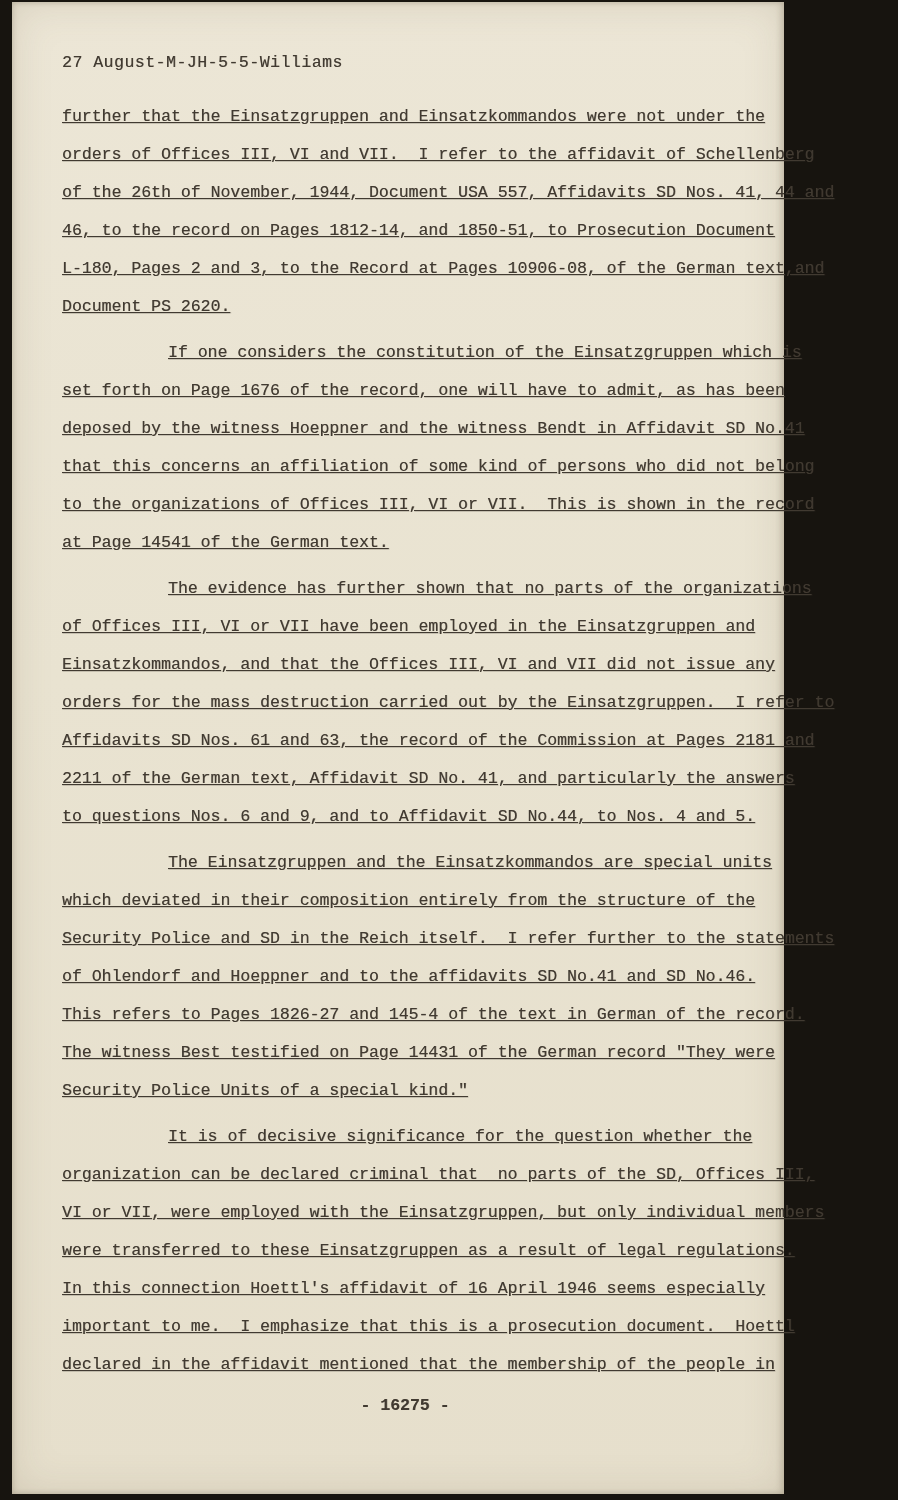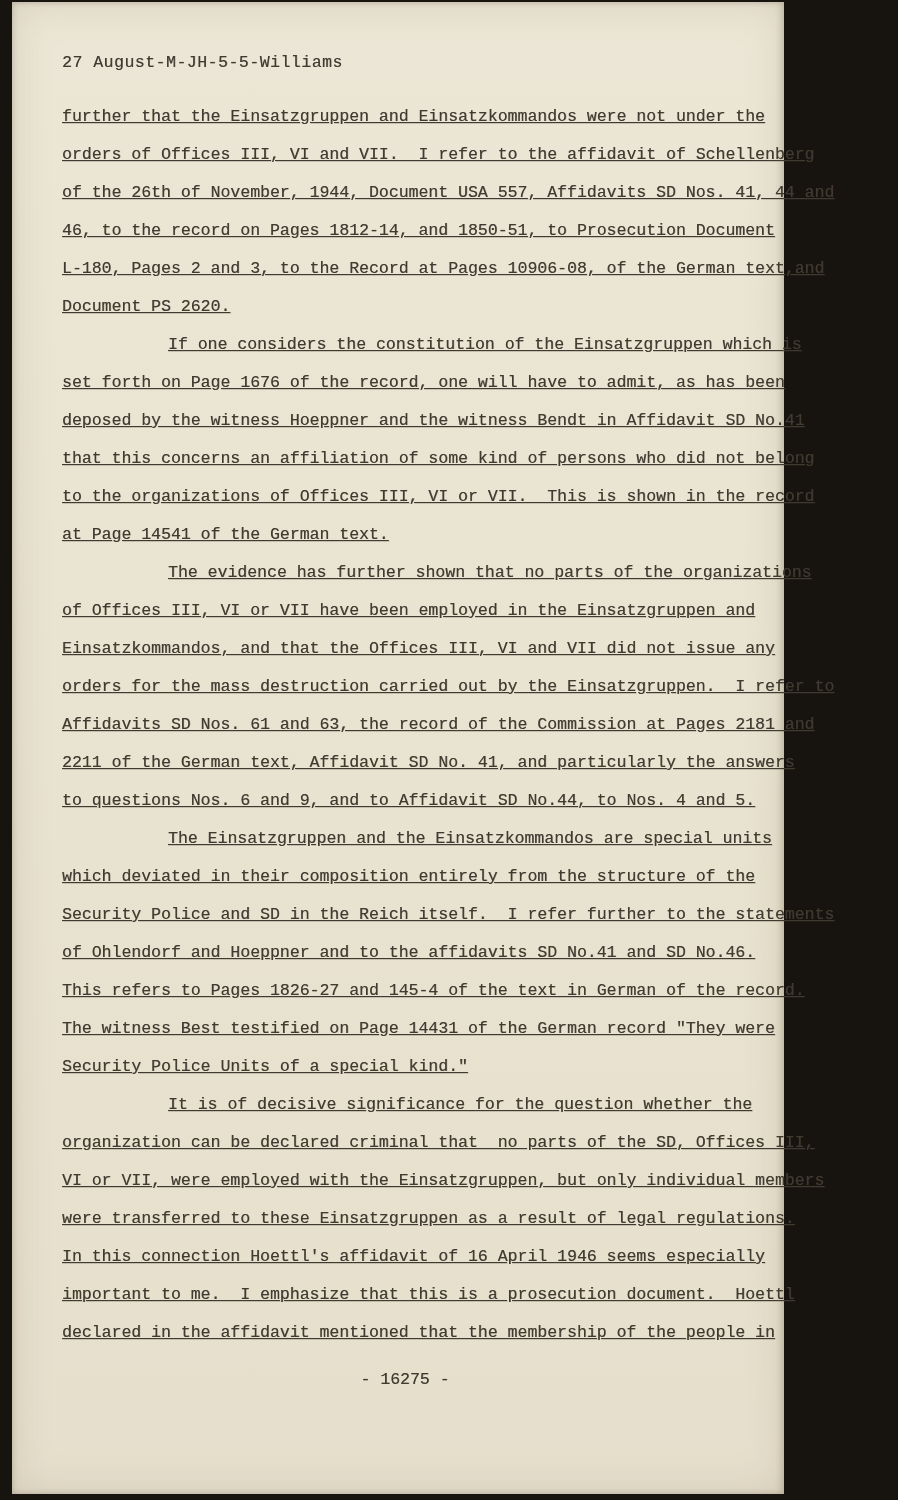--- a/index.html
+++ b/index.html
@@ -28,32 +28,33 @@
     font-size: 16.5px;
     text-shadow: 0.4px 0.4px 0.5px rgba(65,58,49,0.55);
     white-space: pre;
   }
   .header-line {
     margin-bottom: 31px;
     line-height: 22px;
     letter-spacing: 0.5px;
   }
   .doc-body .paragraph { margin: 0; text-decoration: underline; }
-  .doc-body .paragraph + .paragraph { margin-top: 0; }
+  .doc-body .paragraph + .paragraph { margin-top: 8px; }
   .doc-body .line {
     height: 38px;
     line-height: 24px;
   }
   .doc-body .paragraph.indented .line:first-child {
     padding-left: 106px;
   }
   .footer-line {
-    margin-top: 10px;
+    margin-top: 4px;
     text-align: center;
     line-height: 22px;
+    font-weight: bold;
   }
 </style>
 </head>
 <body style="--backdrop: #17140f; --ink: #413a31;">
 
 <div class="scan">
   <div class="paper">
     <div class="typewritten header-line">27 August-M-JH-5-5-Williams</div>
     <div class="typewritten doc-body"><div class="paragraph"><div class="line">further that the Einsatzgruppen and Einsatzkommandos were not under the</div><div class="line">orders of Offices III, VI and VII.  I refer to the affidavit of Schellenberg</div><div class="line">of the 26th of November, 1944, Document USA 557, Affidavits SD Nos. 41, 44 and</div><div class="line">46, to the record on Pages 1812-14, and 1850-51, to Prosecution Document</div><div class="line">L-180, Pages 2 and 3, to the Record at Pages 10906-08, of the German text,and</div><div class="line">Document PS 2620.</div></div><div class="paragraph indented"><div class="line">If one considers the constitution of the Einsatzgruppen which is</div><div class="line">set forth on Page 1676 of the record, one will have to admit, as has been</div><div class="line">deposed by the witness Hoeppner and the witness Bendt in Affidavit SD No.41</div><div class="line">that this concerns an affiliation of some kind of persons who did not belong</div><div class="line">to the organizations of Offices III, VI or VII.  This is shown in the record</div><div class="line">at Page 14541 of the German text.</div></div><div class="paragraph indented"><div class="line">The evidence has further shown that no parts of the organizations</div><div class="line">of Offices III, VI or VII have been employed in the Einsatzgruppen and</div><div class="line">Einsatzkommandos, and that the Offices III, VI and VII did not issue any</div><div class="line">orders for the mass destruction carried out by the Einsatzgruppen.  I refer to</div><div class="line">Affidavits SD Nos. 61 and 63, the record of the Commission at Pages 2181 and</div><div class="line">2211 of the German text, Affidavit SD No. 41, and particularly the answers</div><div class="line">to questions Nos. 6 and 9, and to Affidavit SD No.44, to Nos. 4 and 5.</div></div><div class="paragraph indented"><div class="line">The Einsatzgruppen and the Einsatzkommandos are special units</div><div class="line">which deviated in their composition entirely from the structure of the</div><div class="line">Security Police and SD in the Reich itself.  I refer further to the statements</div><div class="line">of Ohlendorf and Hoeppner and to the affidavits SD No.41 and SD No.46.</div><div class="line">This refers to Pages 1826-27 and 145-4 of the text in German of the record.</div><div class="line">The witness Best testified on Page 14431 of the German record "They were</div><div class="line">Security Police Units of a special kind."</div></div><div class="paragraph indented"><div class="line">It is of decisive significance for the question whether the</div><div class="line">organization can be declared criminal that  no parts of the SD, Offices III,</div><div class="line">VI or VII, were employed with the Einsatzgruppen, but only individual members</div><div class="line">were transferred to these Einsatzgruppen as a result of legal regulations.</div><div class="line">In this connection Hoettl's affidavit of 16 April 1946 seems especially</div><div class="line">important to me.  I emphasize that this is a prosecution document.  Hoettl</div><div class="line">declared in the affidavit mentioned that the membership of the people in</div></div></div>
     <div class="typewritten footer-line">- 16275 -</div>

